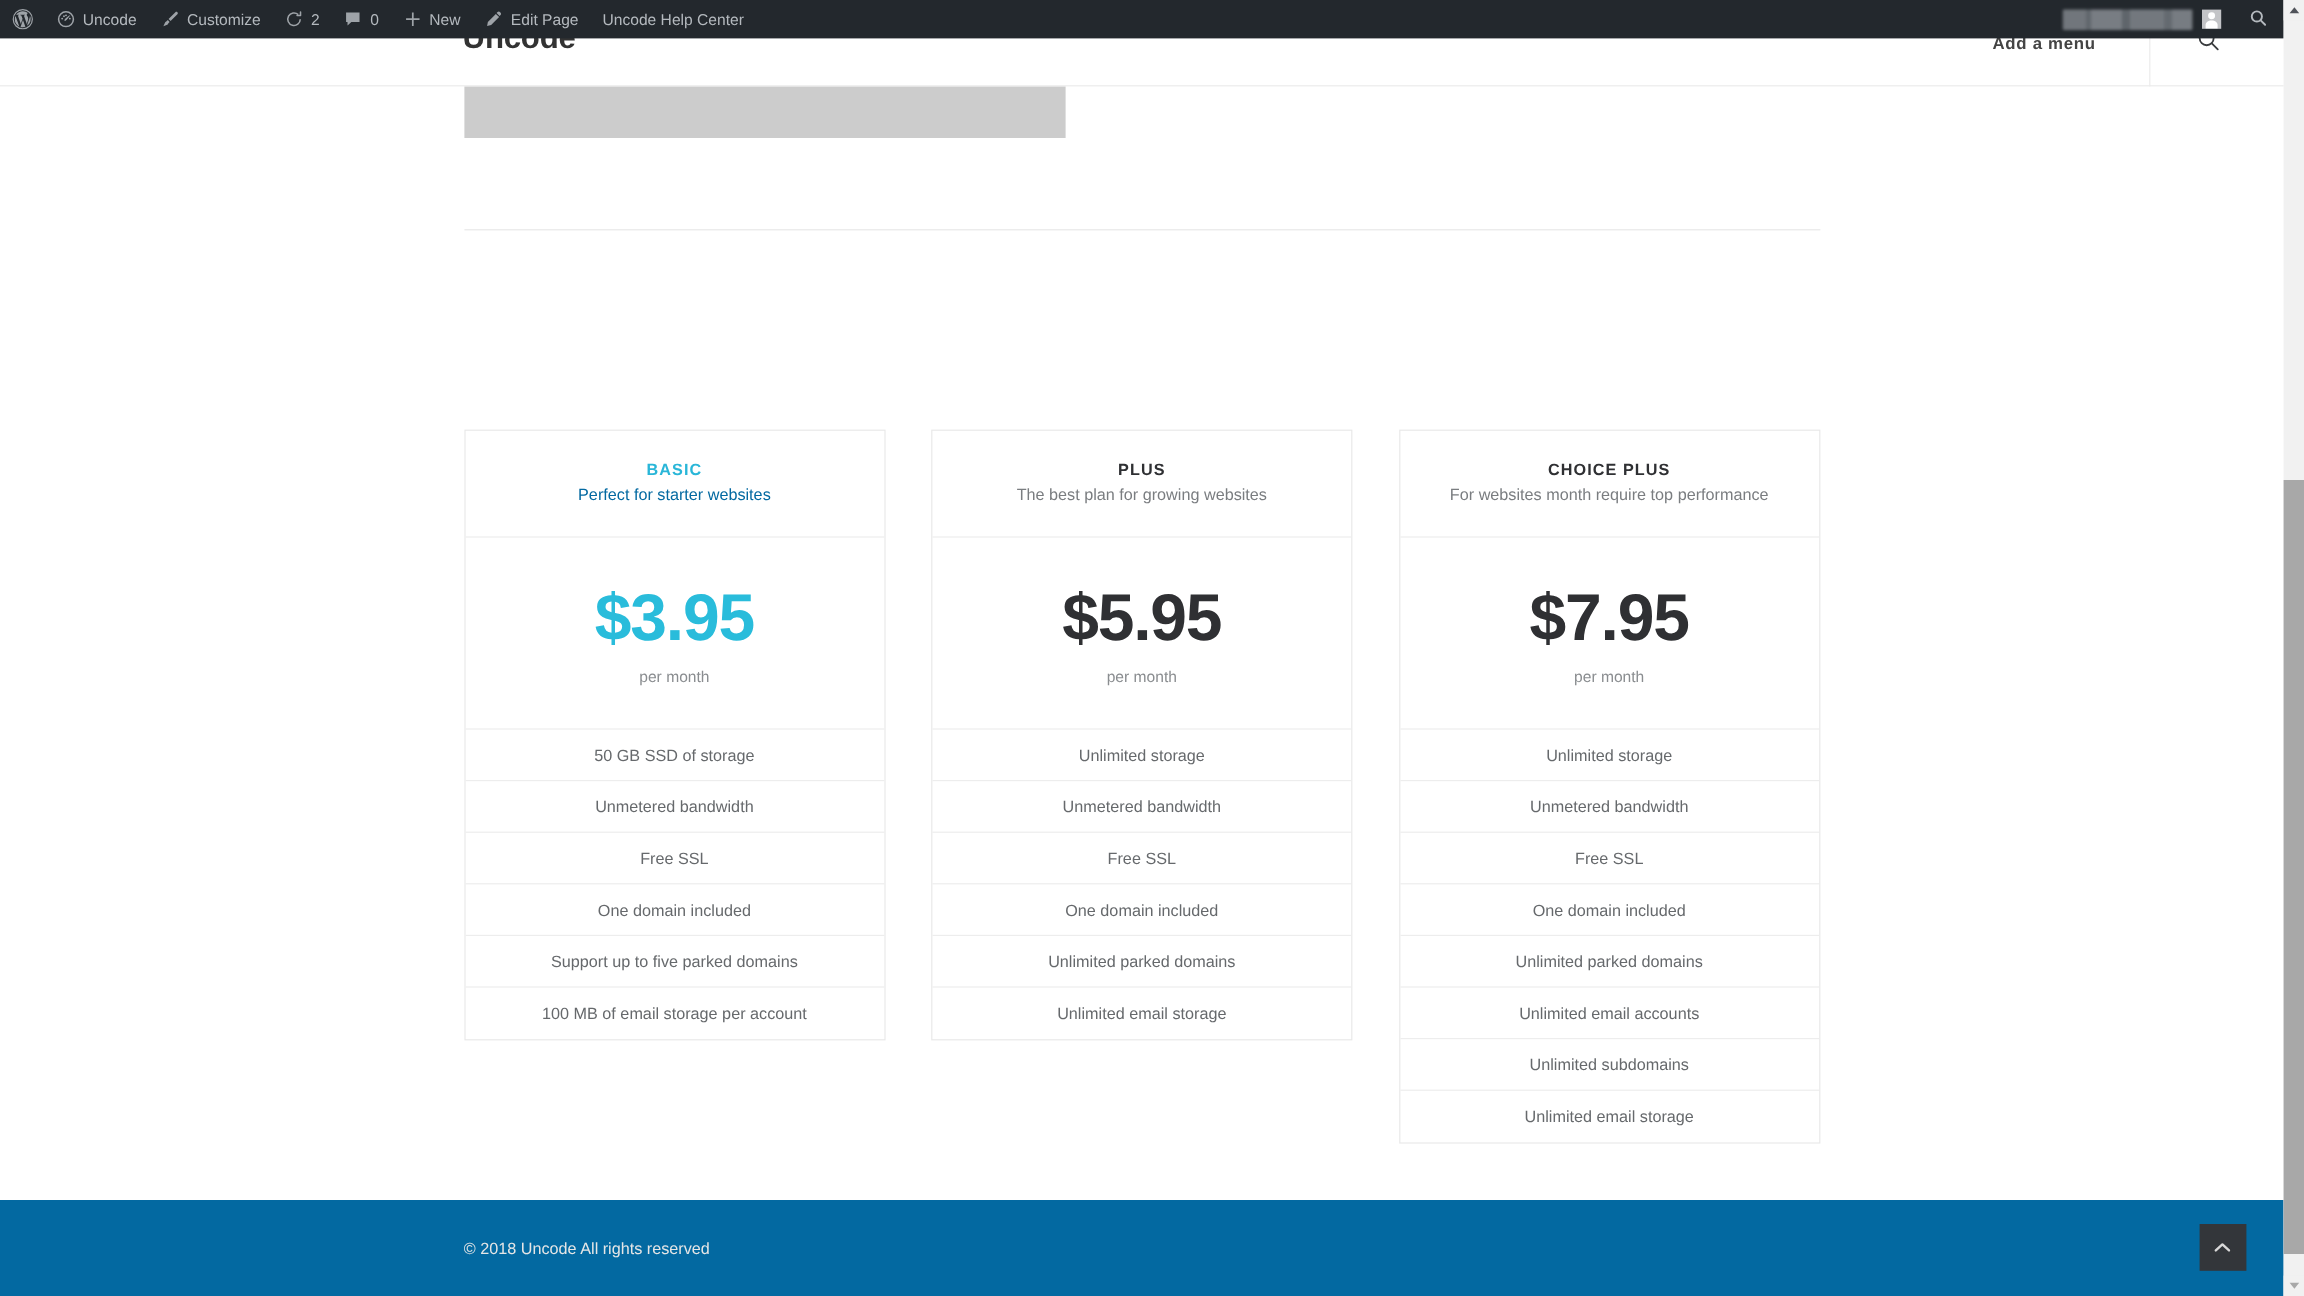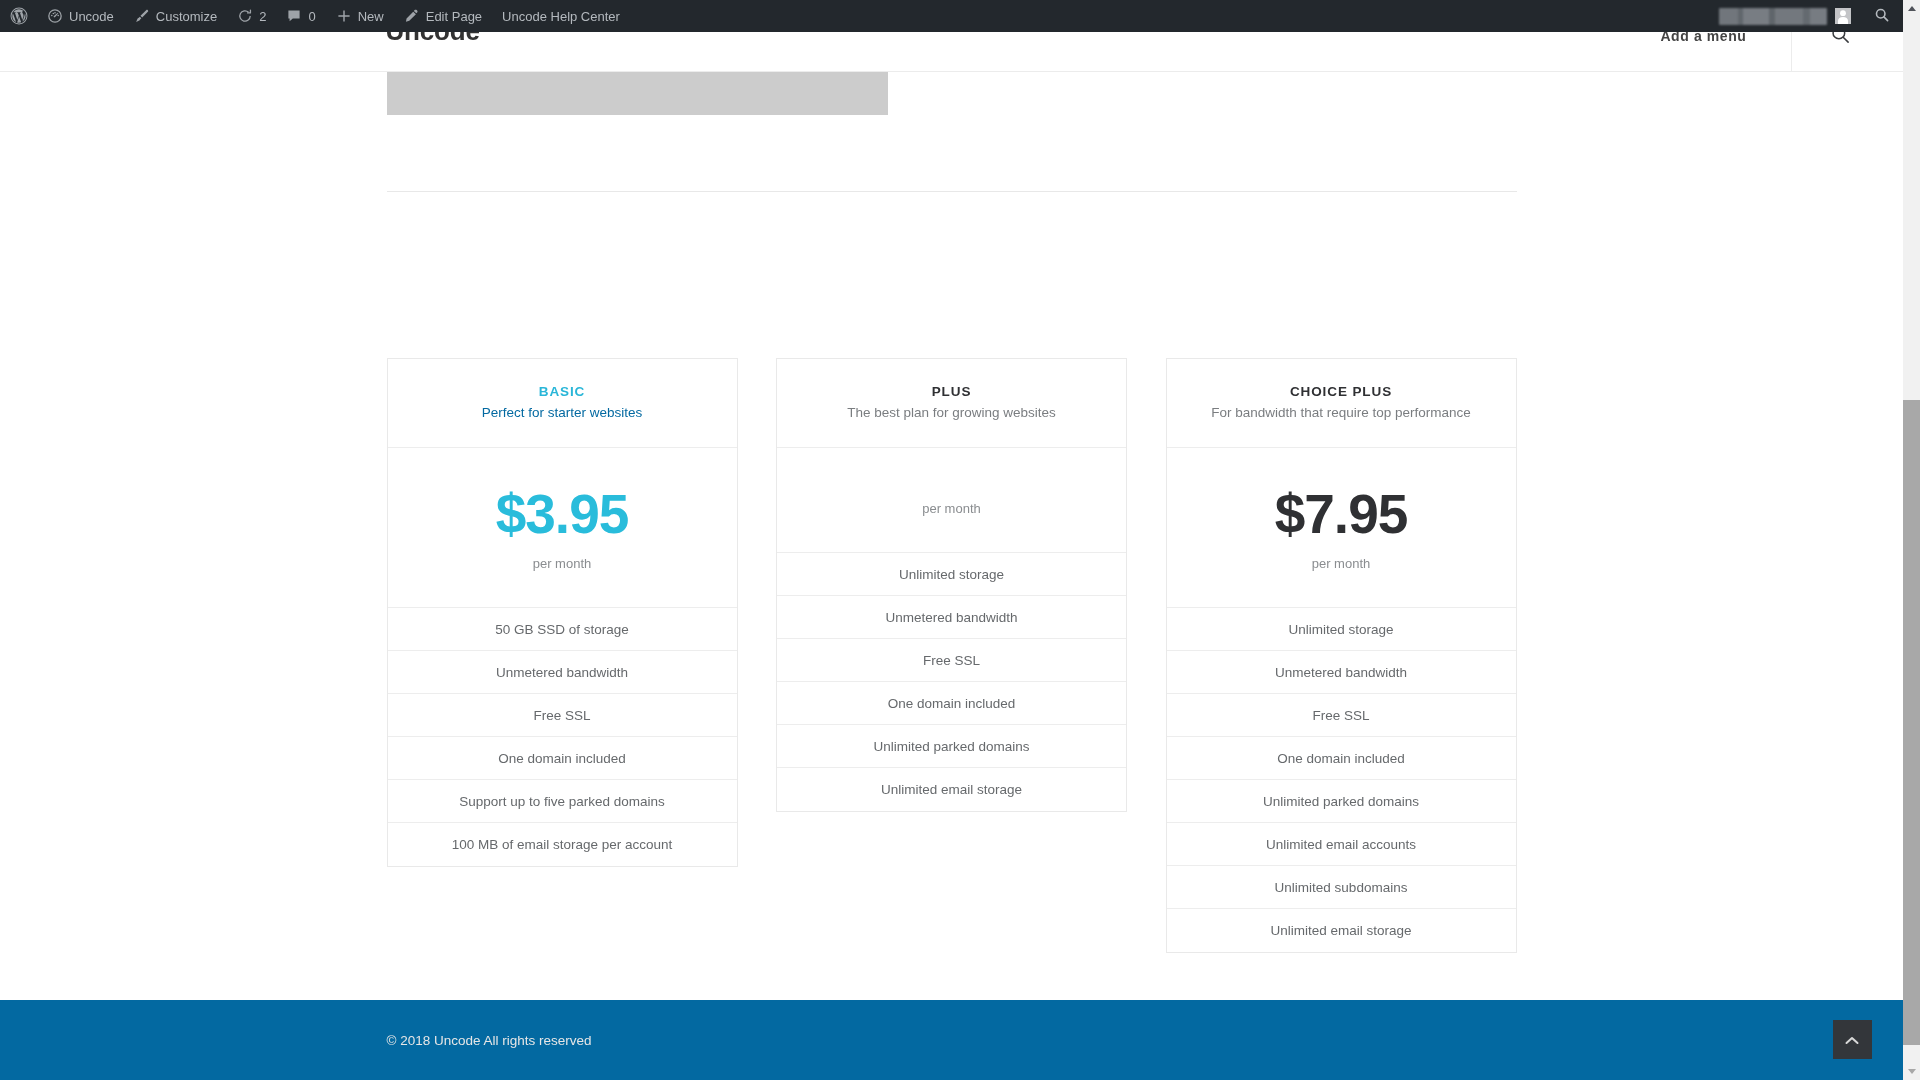--- a/index.html
+++ b/index.html
@@ -354,36 +354,37 @@
           <li class="plan-feature">100 MB of email storage per account</li>
         </ul>
       </div>
 
       <div class="plan">
         <div class="plan-head">
           <div class="plan-name">PLUS</div>
           <div class="plan-sub">The best plan for growing websites</div>
         </div>
         <div class="plan-price-box">
+          <div class="plan-price">$5.95</div>
           <div class="plan-period">per month</div>
         </div>
         <ul class="plan-features">
           <li class="plan-feature">Unlimited storage</li>
           <li class="plan-feature">Unmetered bandwidth</li>
           <li class="plan-feature">Free SSL</li>
           <li class="plan-feature">One domain included</li>
           <li class="plan-feature">Unlimited parked domains</li>
           <li class="plan-feature">Unlimited email storage</li>
         </ul>
       </div>
 
       <div class="plan">
         <div class="plan-head">
           <div class="plan-name">CHOICE PLUS</div>
-          <div class="plan-sub">For bandwidth that require top performance</div>
+          <div class="plan-sub">For websites month require top performance</div>
         </div>
         <div class="plan-price-box">
           <div class="plan-price">$7.95</div>
           <div class="plan-period">per month</div>
         </div>
         <ul class="plan-features">
           <li class="plan-feature">Unlimited storage</li>
           <li class="plan-feature">Unmetered bandwidth</li>
           <li class="plan-feature">Free SSL</li>
           <li class="plan-feature">One domain included</li>

